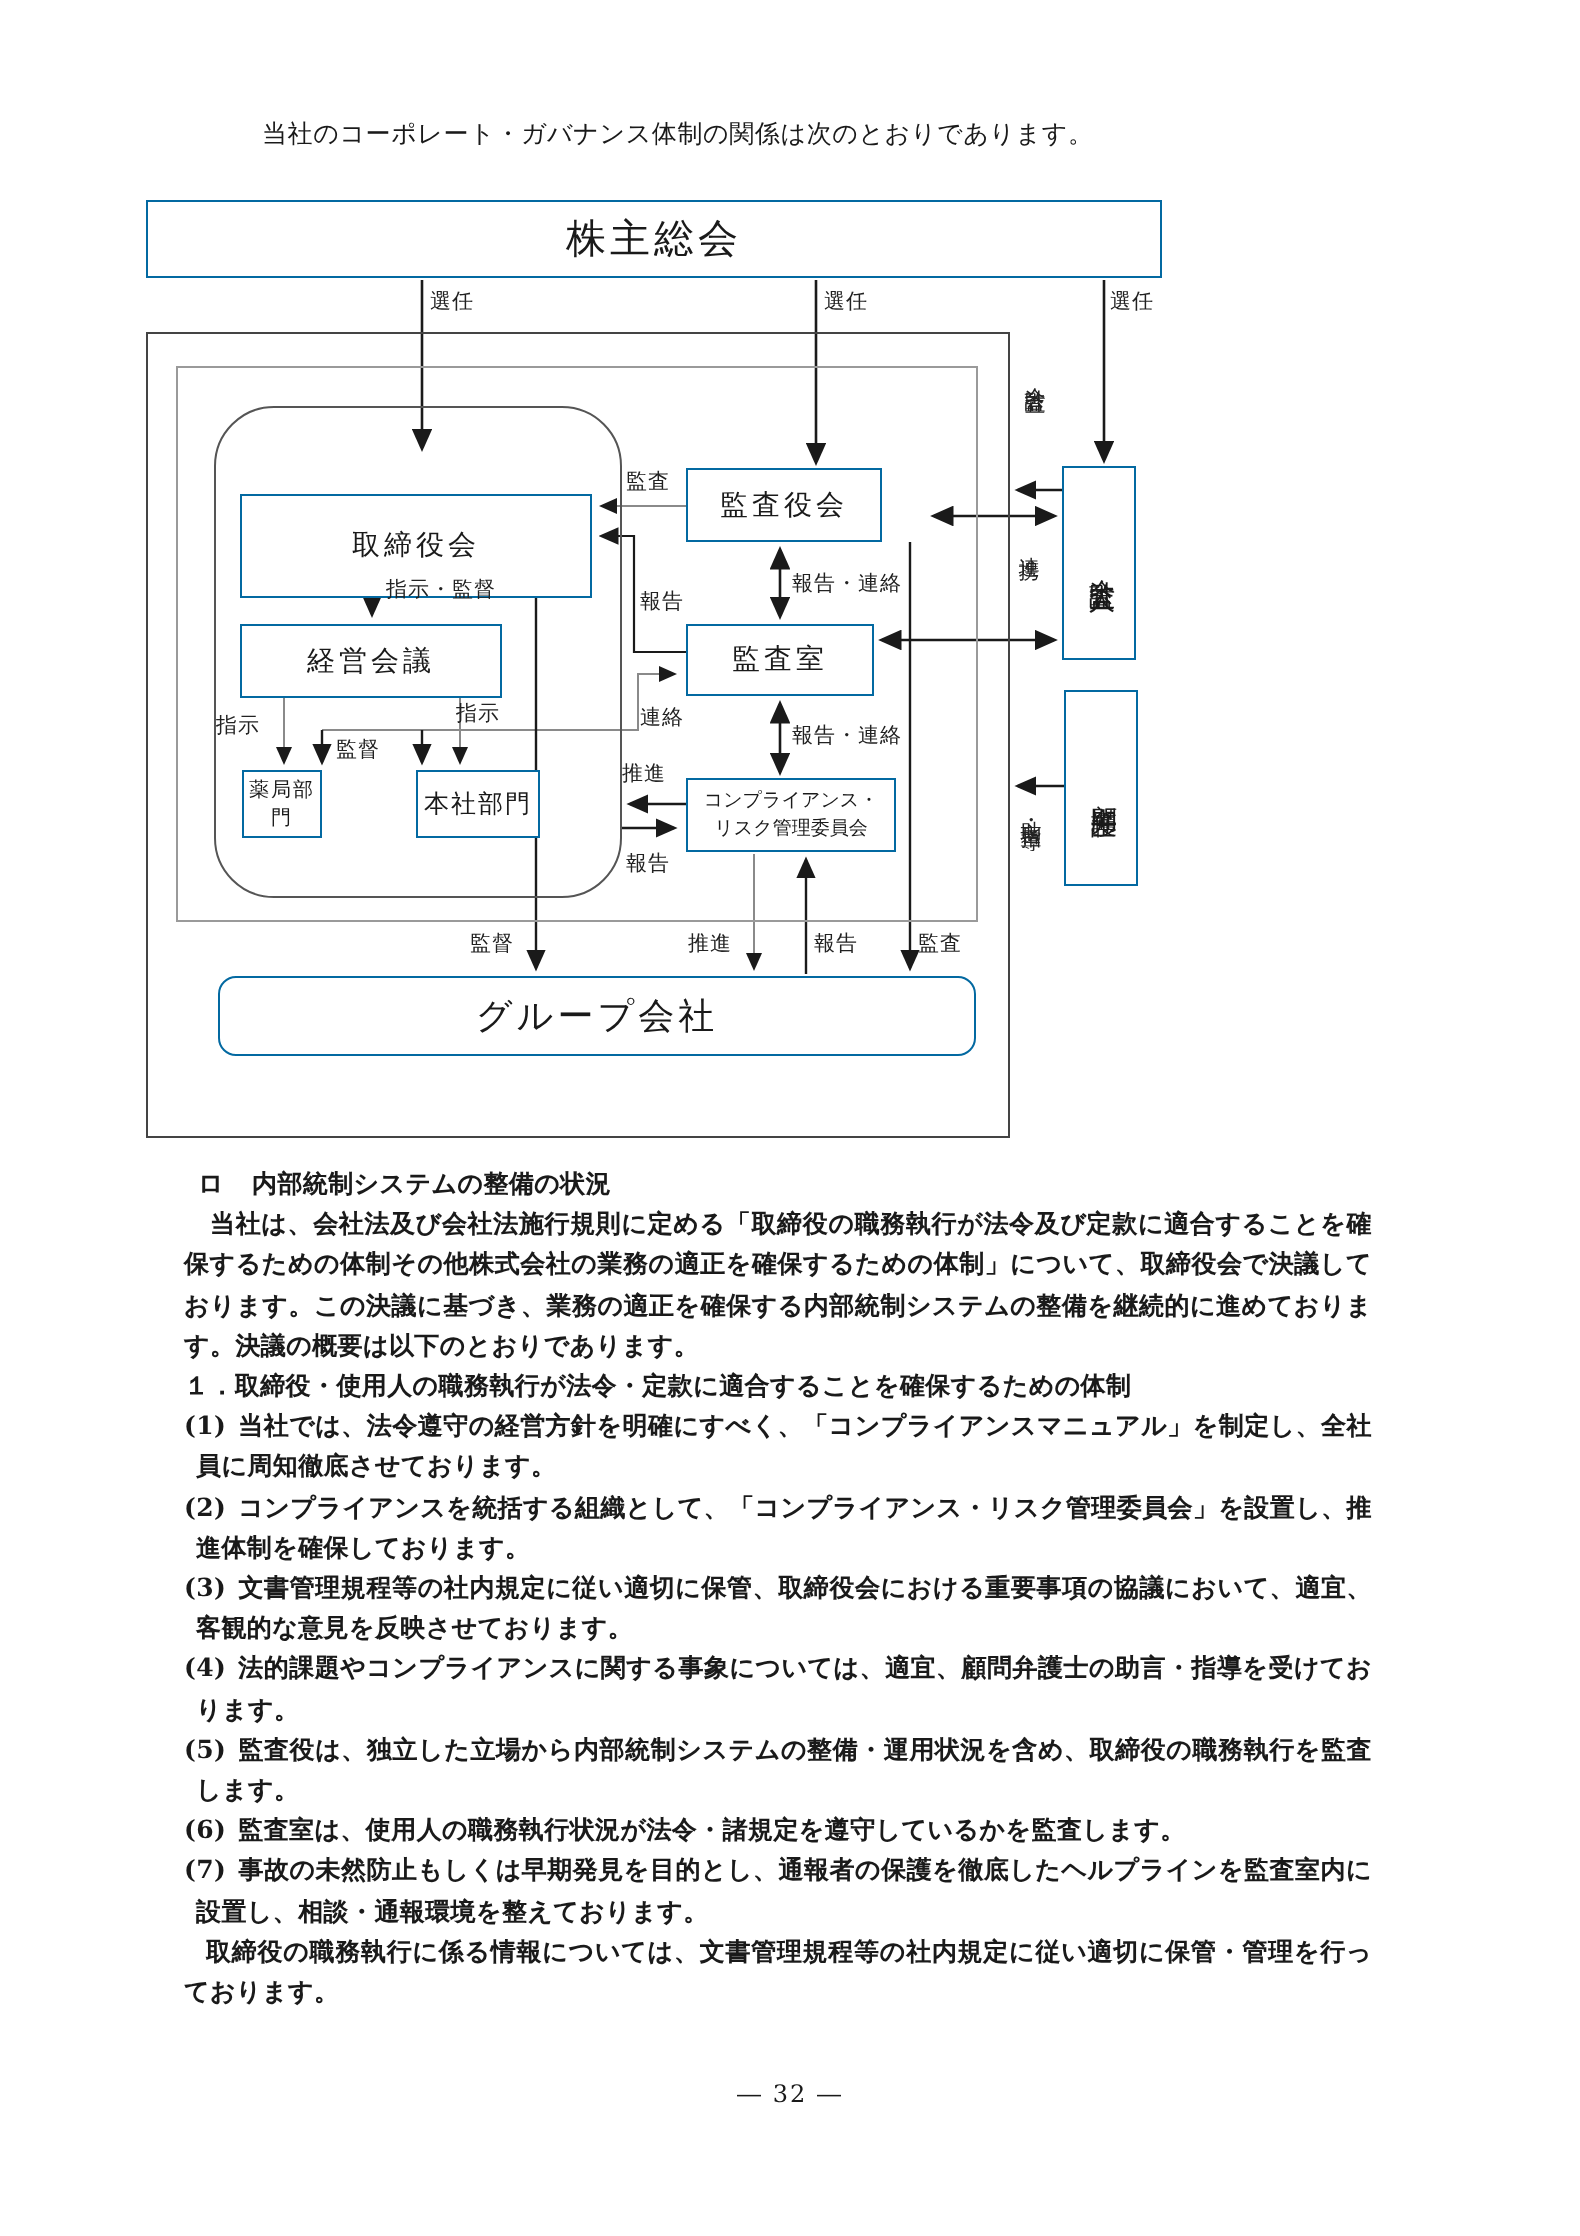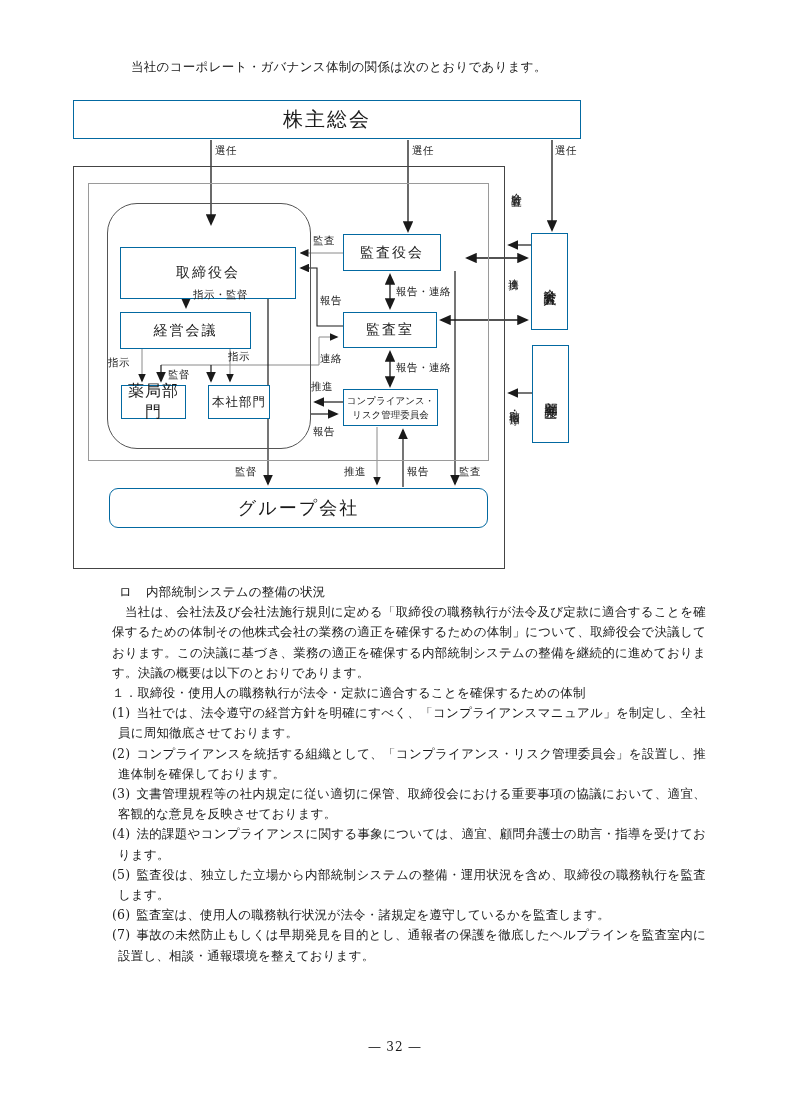--- a/index.html
+++ b/index.html
@@ -16,22 +16,22 @@
   .dbox{position:absolute;background:#fff;border:1px solid #0369a1;display:flex;
         align-items:center;justify-content:center;text-align:center;box-sizing:border-box;
         letter-spacing:2px;}
   .dbox.nolet{letter-spacing:1px;}
   .vbox{writing-mode:vertical-rl;text-orientation:upright;letter-spacing:1px;}
   .rnd{border-radius:9px;}
   .dlabel{position:absolute;font-size:10.5px;white-space:nowrap;color:#222;letter-spacing:.5px;}
   .vlabel{writing-mode:vertical-rl;text-orientation:upright;letter-spacing:1px;}
   .committee-line{font-size:9.5px;line-height:14px;letter-spacing:0;}
   
-  .body-block{position:absolute;left:112px;top:582px;width:594px;font-size:12.5px;
-              line-height:20.2px;letter-spacing:.2px;}
+  .body-block{position:absolute;left:92px;top:582px;width:594px;font-size:12.5px;
+              line-height:20.2px;letter-spacing:.2px;font-weight:bold;}
   .body-block p{margin:0;text-align:justify;}
   .b-head{margin-left:7px !important;}
   .b-head .t{margin-left:14px;}
   .b-lead{margin-left:7px;text-indent:13px;}
   .b-h1{margin-left:13px;}
   .b-item{margin-left:10px;padding-left:6px;text-indent:-6px;}
   .b-item .marker{margin-right:6px;}
   .b-h2{margin-left:10px;}
   .b-final{margin-left:16px;text-indent:11px;}
   .pageno{position:absolute;left:0;top:1040px;width:790px;text-align:center;font-size:12px;letter-spacing:1px;}
@@ -96,23 +96,23 @@
     <div class="frame outer-frame abs" style="left:73px;top:166px;width:430px;height:401px;"></div>
     <div class="frame inner-frame abs" style="left:88px;top:183px;width:399px;height:276px;"></div>
     <div class="frame round-frame abs" style="left:107px;top:203px;width:202px;height:244px;"></div>
 
     <div class="dbox" style="left:73px;top:100px;width:508px;height:39px;font-size:20px;border-width:1.2px;">株主総会</div>
     <div class="dbox" style="left:120px;top:227px;width:176px;height:52px;font-size:14px;margin-top:20px;">取締役会</div>
     <div class="dbox" style="left:343px;top:234px;width:98px;height:37px;font-size:14px;">監査役会</div>
     <div class="dbox vbox" style="left:531px;top:233px;width:37px;height:97px;font-size:13px;">会計監査人</div>
     <div class="dbox" style="left:120px;top:312px;width:131px;height:37px;font-size:14px;">経営会議</div>
     <div class="dbox" style="left:343px;top:312px;width:94px;height:36px;font-size:14px;">監査室</div>
-    <div class="dbox nolet" style="left:121px;top:385px;width:65px;height:34px;font-size:16px;">薬局部門</div>
+    <div class="dbox nolet" style="left:121px;top:385px;width:40px;height:34px;font-size:10px;">薬局部門</div>
     <div class="dbox nolet" style="left:190px;top:385px;width:62px;height:34px;font-size:12.5px;margin-left:18px;">本社部門</div>
-    <div class="dbox" style="left:343px;top:389px;width:95px;height:37px;flex-direction:column;">
+    <div class="dbox" style="left:343px;top:389px;width:105px;height:37px;flex-direction:column;">
       <div class="committee-line">コンプライアンス・</div>
       <div class="committee-line">リスク管理委員会</div>
     </div>
     <div class="dbox vbox" style="left:532px;top:345px;width:37px;height:98px;font-size:13px;">顧問弁護士</div>
     <div class="dbox rnd" style="left:109px;top:488px;width:379px;height:40px;font-size:18px;text-align:right;">グループ会社</div>
 
     <div class="dlabel" style="left:215px;top:144px;">選任</div>
     <div class="dlabel" style="left:412px;top:144px;">選任</div>
     <div class="dlabel" style="left:555px;top:144px;">選任</div>
     <div class="dlabel vlabel" style="left:510px;top:185px;">会計監査</div>
@@ -139,17 +139,18 @@
     <p class="b-head"><span>ロ</span><span class="t">内部統制システムの整備の状況</span></p>
     <p class="b-lead">当社は、会社法及び会社法施行規則に定める「取締役の職務執行が法令及び定款に適合することを確保するための体制その他株式会社の業務の適正を確保するための体制」について、取締役会で決議しております。この決議に基づき、業務の適正を確保する内部統制システムの整備を継続的に進めております。決議の概要は以下のとおりであります。</p>
     <p class="b-h1">１．取締役・使用人の職務執行が法令・定款に適合することを確保するための体制</p>
     <p class="b-item"><span class="marker">(1)</span><span>当社では、法令遵守の経営方針を明確にすべく、「コンプライアンスマニュアル」を制定し、全社員に周知徹底させております。</span></p>
     <p class="b-item"><span class="marker">(2)</span><span>コンプライアンスを統括する組織として、「コンプライアンス・リスク管理委員会」を設置し、推進体制を確保しております。</span></p>
     <p class="b-item"><span class="marker">(3)</span><span>文書管理規程等の社内規定に従い適切に保管、取締役会における重要事項の協議において、適宜、客観的な意見を反映させております。</span></p>
     <p class="b-item"><span class="marker">(4)</span><span>法的課題やコンプライアンスに関する事象については、適宜、顧問弁護士の助言・指導を受けております。</span></p>
     <p class="b-item"><span class="marker">(5)</span><span>監査役は、独立した立場から内部統制システムの整備・運用状況を含め、取締役の職務執行を監査します。</span></p>
     <p class="b-item"><span class="marker">(6)</span><span>監査室は、使用人の職務執行状況が法令・諸規定を遵守しているかを監査します。</span></p>
     <p class="b-item"><span class="marker">(7)</span><span>事故の未然防止もしくは早期発見を目的とし、通報者の保護を徹底したヘルプラインを監査室内に設置し、相談・通報環境を整えております。</span></p>
+    <p class="b-final">取締役の職務執行に係る情報については、文書管理規程等の社内規定に従い適切に保管・管理を行っております。</p>
   </div>
 
   <div class="pageno">― 32 ―</div>
 
 </div>
 
 </body></html>

